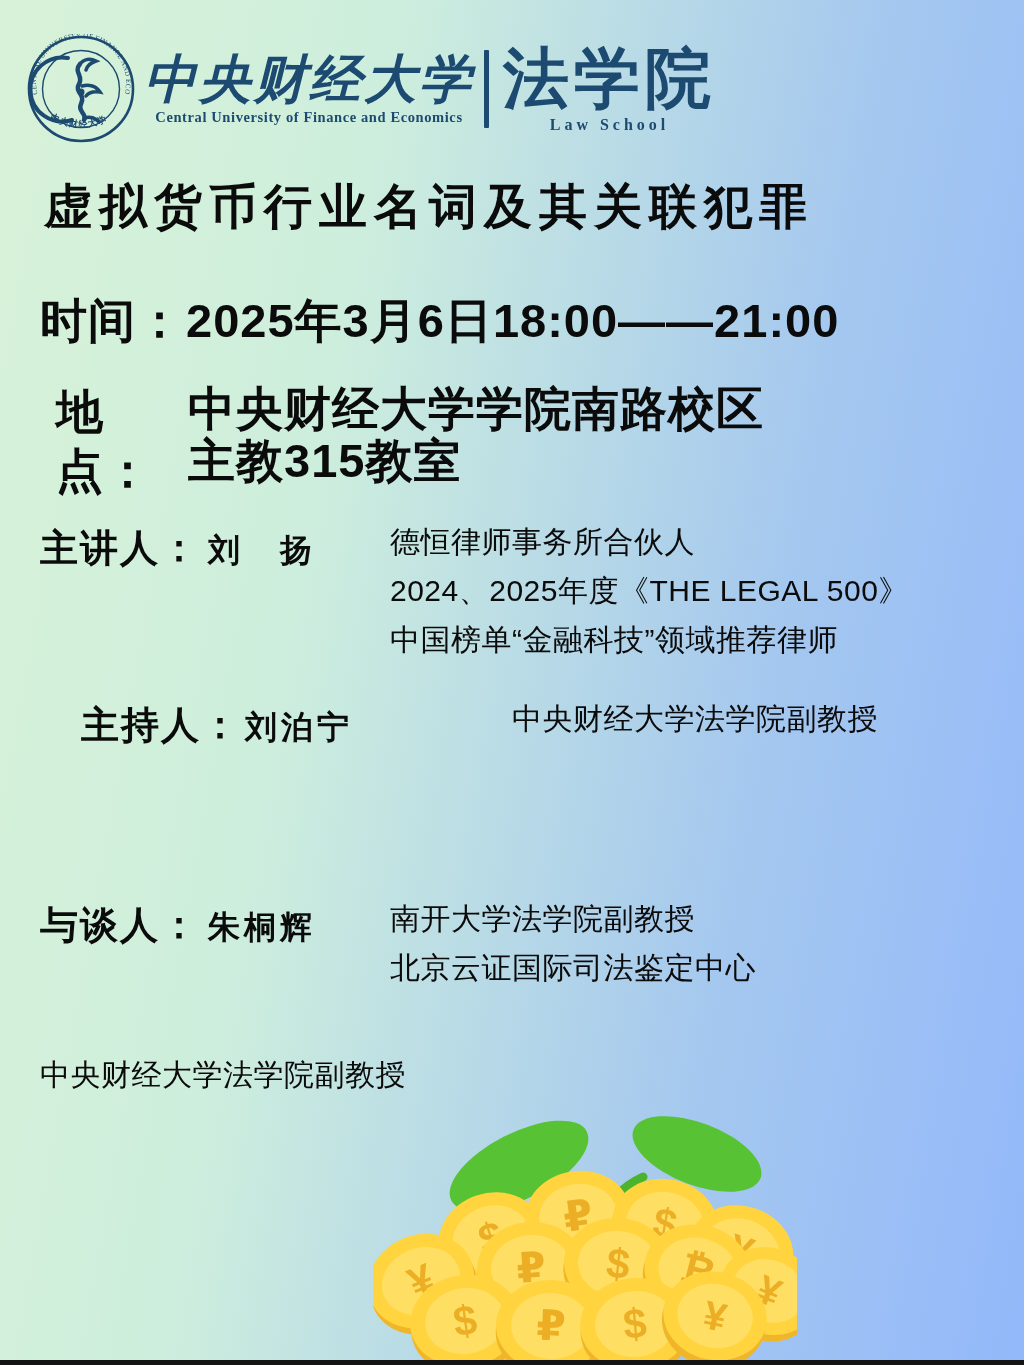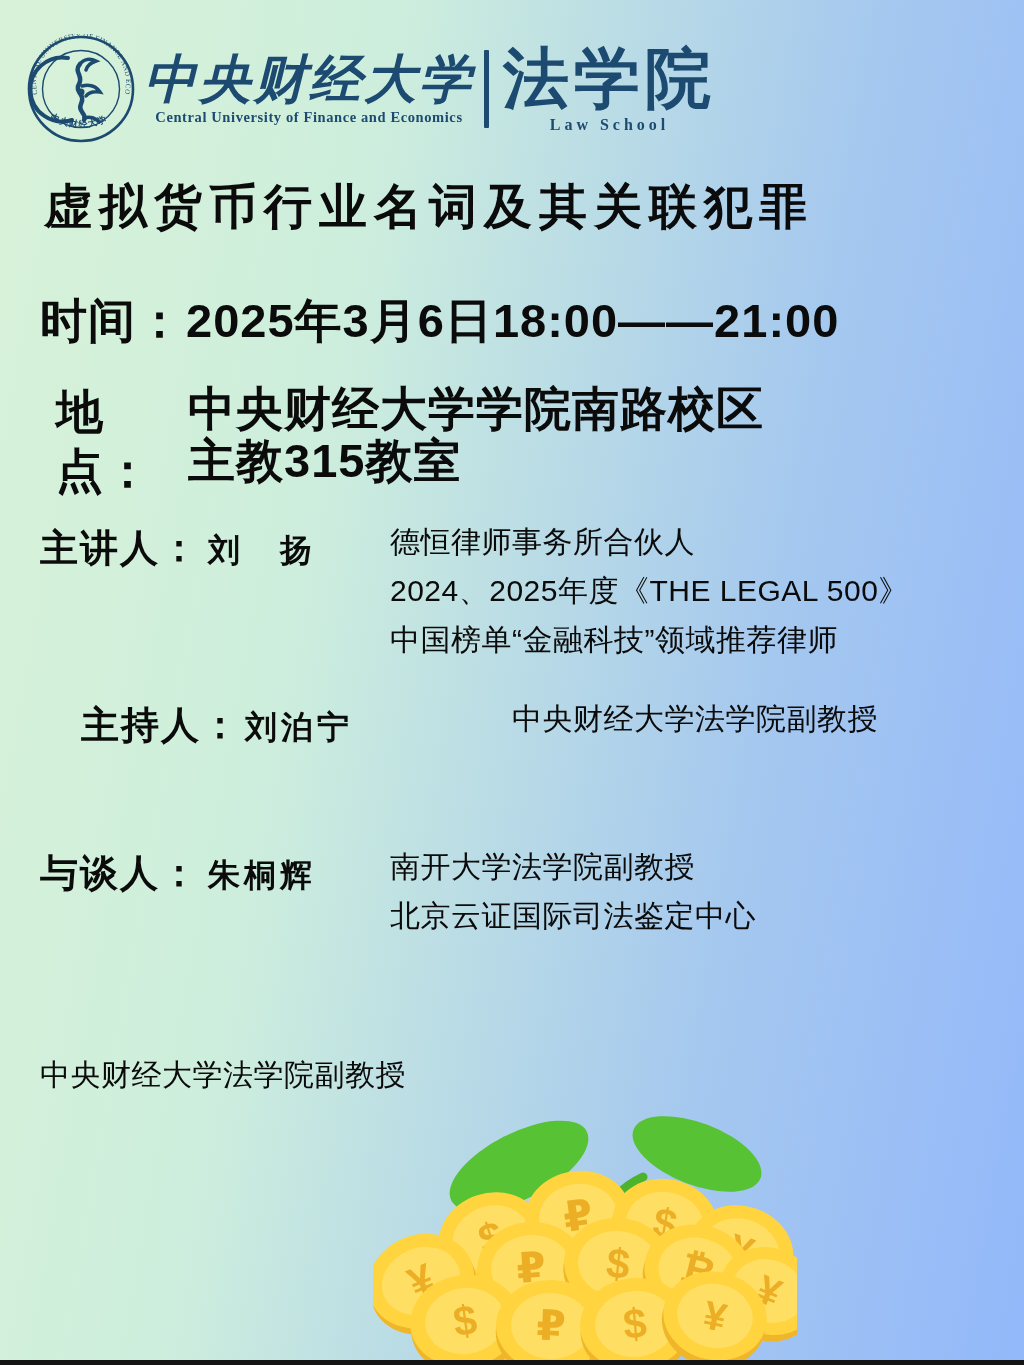--- a/index.html
+++ b/index.html
@@ -35,21 +35,21 @@
   .row-loc{position:absolute;top:383px;left:56px;display:flex;}
   .loc-lines div{line-height:52px;white-space:nowrap;}
   
   .prow{position:absolute;left:40px;width:960px;display:grid;grid-template-columns:350px 1fr;}
   .lbl{display:inline-block;width:168px;font-size:38px;font-weight:bold;letter-spacing:2px;white-space:nowrap;}
   .name{font-size:32px;font-weight:bold;letter-spacing:4px;white-space:nowrap;}
   .desc{font-size:30px;font-weight:normal;line-height:49px;margin-top:-6px;letter-spacing:.5px;}
   .desc div{white-space:nowrap;}
   .p-speaker{top:523px;}
   .p-host{top:700px;text-align:center;}
-  .p-discussant{top:848px;}
+  .p-discussant{top:900px;}
   .p-liwei{top:1056px;}
   
   .coins{position:absolute;left:373px;top:1116px;width:424px;height:250px;}
   .bottom-line{position:absolute;left:0;bottom:0;width:100%;height:5px;background:#141414;}
 </style>
 </head>
 <body>
 
 <div class="poster">
 

